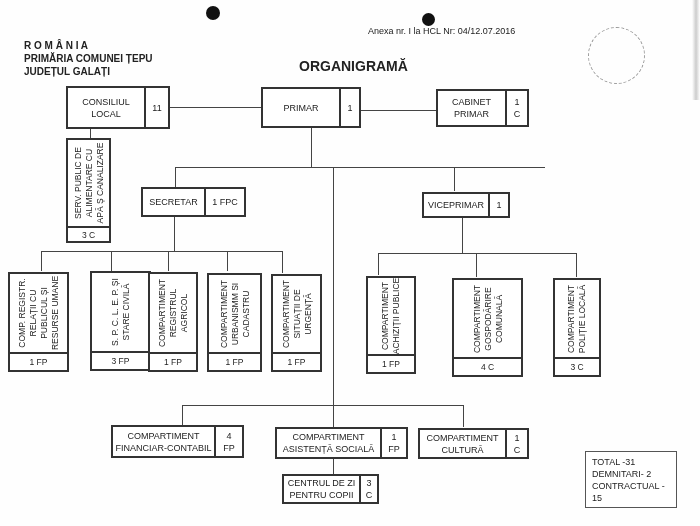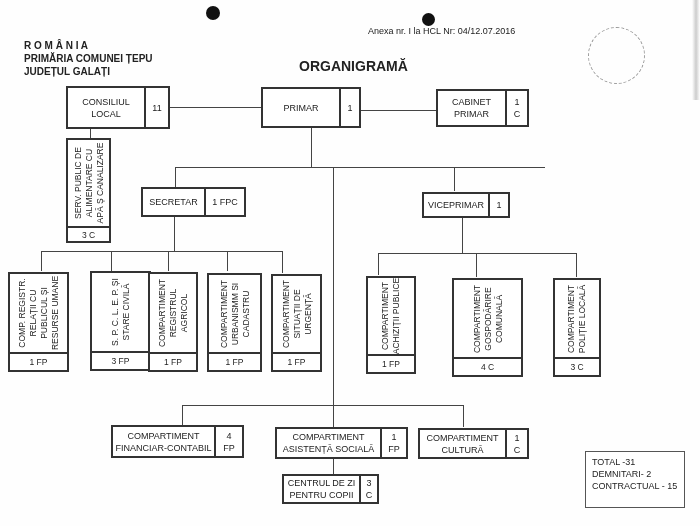--- a/index.html
+++ b/index.html
@@ -181,17 +181,17 @@
   <div class="cnt" style="width:20px;">1
 C</div>
 </div>
 <div class="box" style="left:282px;top:474px;width:97px;height:30px;">
   <div class="lbl">CENTRUL DE ZI
 PENTRU COPII</div>
   <div class="cnt" style="width:16px;">3
 C</div>
 </div>
 
-<div class="totals" style="left:585px;top:451px;width:100px;height:57px;">
+<div class="totals" style="left:585px;top:451px;width:92px;height:57px;">
   <div>TOTAL -31</div>
   <div>DEMNITARI- 2</div>
   <div>CONTRACTUAL - 15</div>
 </div>
 
 </body></html>

